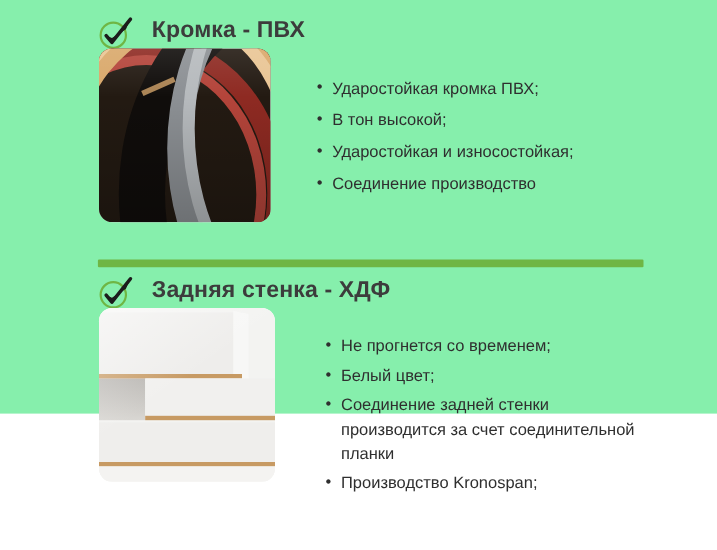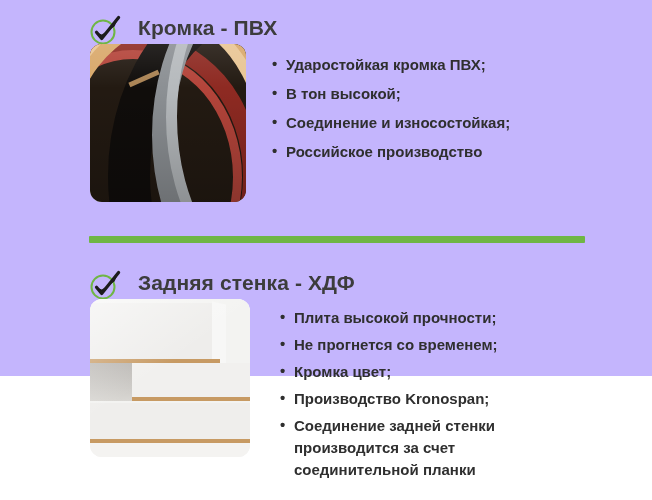--- a/index.html
+++ b/index.html
@@ -13,27 +13,27 @@
     height: 500px;
     overflow: hidden;
     font-family: "Liberation Sans", "DejaVu Sans", sans-serif;
     color: #3a3a3a;
     -webkit-font-smoothing: antialiased;
   }
   .page {
     position: relative;
     width: 652px;
     height: 376px;
-    background: #c4b5fd;
+    background: #86efac;
   }
 
   
   .section { position: absolute; left: 0; width: 652px; }
   #section-edge { top: 0; }
-  #section-back { top: 255px; }
+  #section-back { top: 236px; }
 
   .section-head {
     position: relative;
     height: 44px;
     padding-left: 88px;
     box-sizing: border-box;
   }
   .check-icon {
     position: absolute;
     left: 88px;
@@ -135,24 +135,23 @@
   .boards .s3-edge { left: -6px; top: 140px; width: 176px; height: 4px; background: #c79a63; }
   .boards .s4 { left: -6px; top: 144px; width: 176px; height: 20px; background: #f4f3f1; }
   .boards .gloss {
     position: absolute; inset: 0;
     background: linear-gradient(145deg, rgba(255,255,255,.55) 0%, rgba(255,255,255,0) 45%);
   }
 
   
   .feature-list {
     position: absolute;
-    margin: 0;
+    margin: 16px;
     padding: 0;
     list-style: none;
-    font-weight: bold;
   }
   #list-edge { left: 272px; top: 10px; width: 300px; }
   #list-hdf  { left: 280px; top: 8px;  width: 300px; }
 
   .feature-list li {
     position: relative;
     padding-left: 14px;
     font-size: 15px;
     line-height: 22px;
     color: #2f2f2f;
@@ -210,22 +209,22 @@
           <span class="band b-gray"></span>
           <span class="band b-gray2"></span>
           <span class="seam"></span>
           <span class="shade-t"></span>
         </div>
       </div>
 
       <ul class="feature-list" id="list-edge">
         <li>Ударостойкая кромка ПВХ;</li>
         <li>В тон высокой;</li>
-        <li>Соединение и износостойкая;</li>
-        <li>Российское производство</li>
+        <li>Ударостойкая и износостойкая;</li>
+        <li>Соединение производство</li>
       </ul>
 
     </div>
   </div>
 
   <div class="divider"></div>
 
   <div class="section" id="section-back">
 
     <div class="section-head">
@@ -248,23 +247,22 @@
           <span class="sheet s2"></span>
           <span class="sheet s2-edge"></span>
           <span class="sheet s3"></span>
           <span class="sheet s3-edge"></span>
           <span class="sheet s4"></span>
           <span class="gloss"></span>
         </div>
       </div>
 
       <ul class="feature-list" id="list-hdf">
-        <li>Плита высокой прочности;</li>
         <li>Не прогнется со временем;</li>
-        <li>Кромка цвет;</li>
+        <li>Белый цвет;</li>
+        <li>Соединение задней стенки производится за счет соединительной планки</li>
         <li>Производство Kronospan;</li>
-        <li>Соединение задней стенки производится за счет соединительной планки</li>
       </ul>
 
     </div>
   </div>
 
 </div>
 
 </body></html>

